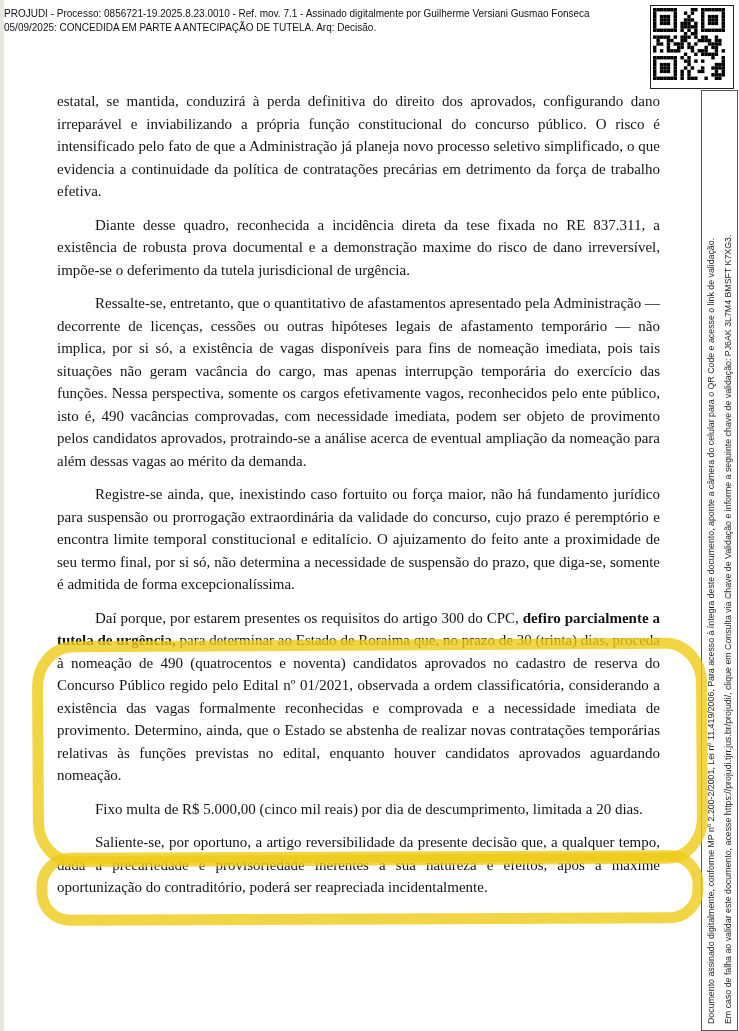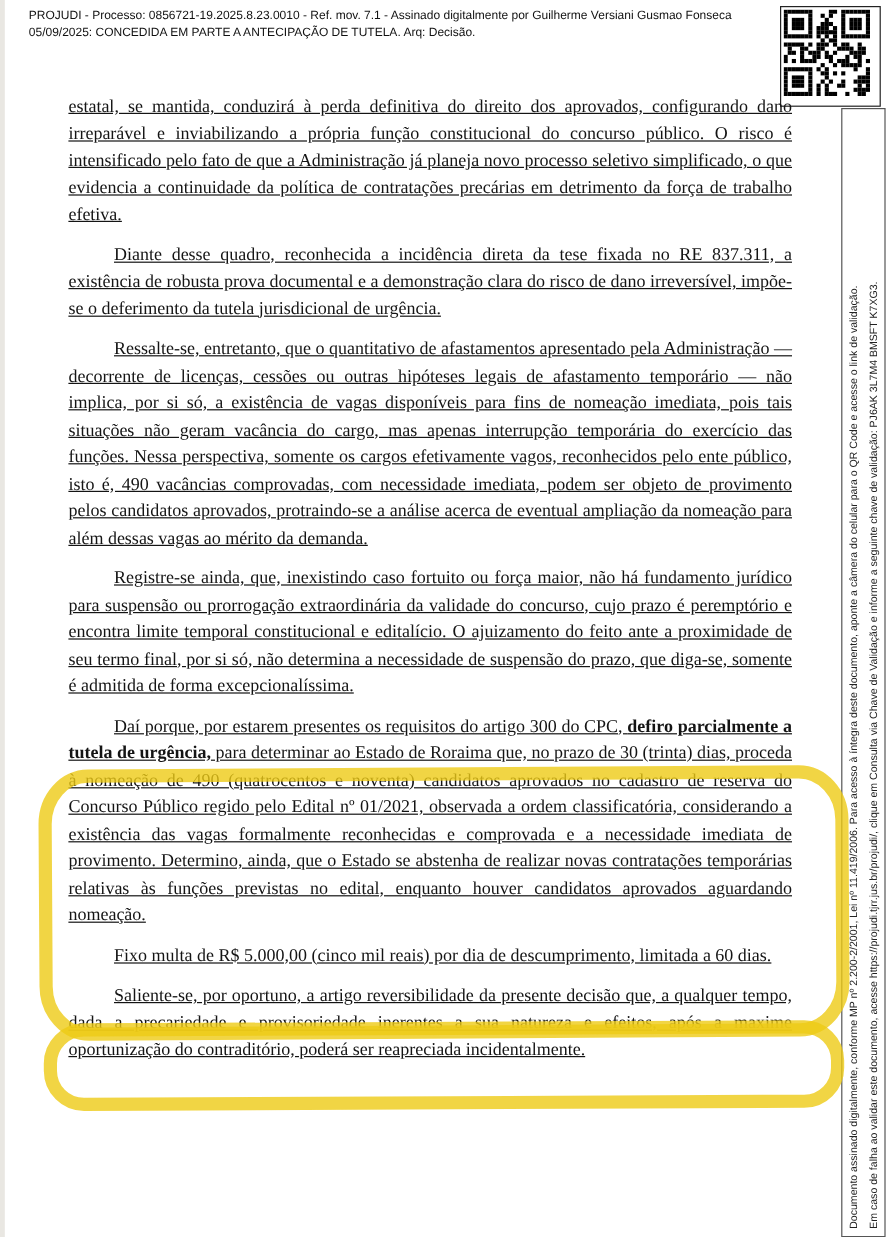--- a/index.html
+++ b/index.html
@@ -14,21 +14,21 @@
   }
   .left-edge {
     position: absolute;
     left: 0; top: 0;
     width: 4px; height: 100%;
     background: #e9e7e2;
   }
   
   .doc-header {
     position: absolute;
-    top: 7px; left: 24px;
+    top: 7px; left: 4px;
     width: 625px;
     font-family: "Liberation Sans", "DejaVu Sans", sans-serif;
     font-size: 10px;
     line-height: 14px;
     color: #111;
   }
   
   .qr-box {
     position: absolute;
     top: 5px; right: 5px;
@@ -59,26 +59,25 @@
     font-size: 8.8px;
     line-height: 16.5px;
     color: #222;
     padding: 1px 0 0 6px;
     box-sizing: border-box;
     white-space: nowrap;
   }
   
   .body-text {
     position: absolute;
-    top: 78px; left: 57px;
+    top: 90px; left: 57px;
     width: 603px;
     font-size: 15px;
     line-height: 22.5px;
     text-align: justify;
-    text-decoration: underline;
   }
   .body-text p {
     margin: 0 0 11px 0;
     text-indent: 38px;
   }
   .body-text p.no-indent { text-indent: 0; }
   .body-text strong { font-weight: bold; }
   
   .highlight-overlay {
     position: absolute;
@@ -333,25 +332,25 @@
 
   <div class="validation-strip">
     <div class="validation-rotated">
       <div>Documento assinado digitalmente, conforme MP nº 2.200-2/2001, Lei nº 11.419/2006. Para acesso à íntegra deste documento, aponte a câmera do celular para o QR Code e acesse o link de validação.</div>
       <div>Em caso de falha ao validar este documento, acesse https://projudi.tjrr.jus.br/projudi/, clique em Consulta via Chave de Validação e informe a seguinte chave de validação: PJ6AK 3L7M4 BMSFT K7XG3.</div>
     </div>
   </div>
 
   <div class="body-text">
     <p class="no-indent">estatal, se mantida, conduzirá à perda definitiva do direito dos aprovados, configurando dano irreparável e inviabilizando a própria função constitucional do concurso público. O risco é intensificado pelo fato de que a Administração já planeja novo processo seletivo simplificado, o que evidencia a continuidade da política de contratações precárias em detrimento da força de trabalho efetiva.</p>
-    <p>Diante desse quadro, reconhecida a incidência direta da tese fixada no RE 837.311, a existência de robusta prova documental e a demonstração clara do risco de dano irreversível, impõe-se o deferimento da tutela jurisdicional de urgência.</p>
+    <p>Diante desse quadro, reconhecida a incidência direta da tese fixada no RE 837.311, a existência de robusta prova documental e a demonstração maxime do risco de dano irreversível, impõe-se o deferimento da tutela jurisdicional de urgência.</p>
     <p>Ressalte-se, entretanto, que o quantitativo de afastamentos apresentado pela Administração — decorrente de licenças, cessões ou outras hipóteses legais de afastamento temporário — não implica, por si só, a existência de vagas disponíveis para fins de nomeação imediata, pois tais situações não geram vacância do cargo, mas apenas interrupção temporária do exercício das funções. Nessa perspectiva, somente os cargos efetivamente vagos, reconhecidos pelo ente público, isto é, 490 vacâncias comprovadas, com necessidade imediata, podem ser objeto de provimento pelos candidatos aprovados, protraindo-se a análise acerca de eventual ampliação da nomeação para além dessas vagas ao mérito da demanda.</p>
     <p>Registre-se ainda, que, inexistindo caso fortuito ou força maior, não há fundamento jurídico para suspensão ou prorrogação extraordinária da validade do concurso, cujo prazo é peremptório e encontra limite temporal constitucional e editalício. O ajuizamento do feito ante a proximidade de seu termo final, por si só, não determina a necessidade de suspensão do prazo, que diga-se, somente é admitida de forma excepcionalíssima.</p>
     <p><span>Daí porque, por estarem presentes os requisitos do artigo 300 do CPC, </span><strong>defiro parcialmente a tutela de urgência,</strong><span> para determinar ao Estado de Roraima que, no prazo de 30 (trinta) dias, proceda à nomeação de 490 (quatrocentos e noventa) candidatos aprovados no cadastro de reserva do Concurso Público regido pelo Edital nº 01/2021, observada a ordem classificatória, considerando a existência das vagas formalmente reconhecidas e comprovada e a necessidade imediata de provimento. Determino, ainda, que o Estado se abstenha de realizar novas contratações temporárias relativas às funções previstas no edital, enquanto houver candidatos aprovados aguardando nomeação.</span></p>
-    <p>Fixo multa de R$ 5.000,00 (cinco mil reais) por dia de descumprimento, limitada a 60 dias.</p>
+    <p>Fixo multa de R$ 5.000,00 (cinco mil reais) por dia de descumprimento, limitada a 20 dias.</p>
     <p>Saliente-se, por oportuno, a artigo reversibilidade da presente decisão que, a qualquer tempo, dada a precariedade e provisoriedade inerentes a sua natureza e efeitos, após a maxime oportunização do contraditório, poderá ser reapreciada incidentalmente.</p>
   </div>
 
   <svg class="highlight-overlay" width="739" height="1031" viewBox="0 0 739 1031" xmlns="http://www.w3.org/2000/svg">
     <rect x="38" y="645" width="664" height="215" rx="36" ry="40" fill="none" stroke="#eeca15" stroke-width="11" opacity="0.8" transform="rotate(-0.35 370 752)"></rect>
     <rect x="42" y="857" width="656" height="62" rx="28" ry="28" fill="none" stroke="#eeca15" stroke-width="11" opacity="0.8" transform="rotate(-0.25 370 888)"></rect>
   </svg>
 
 </div>
 

